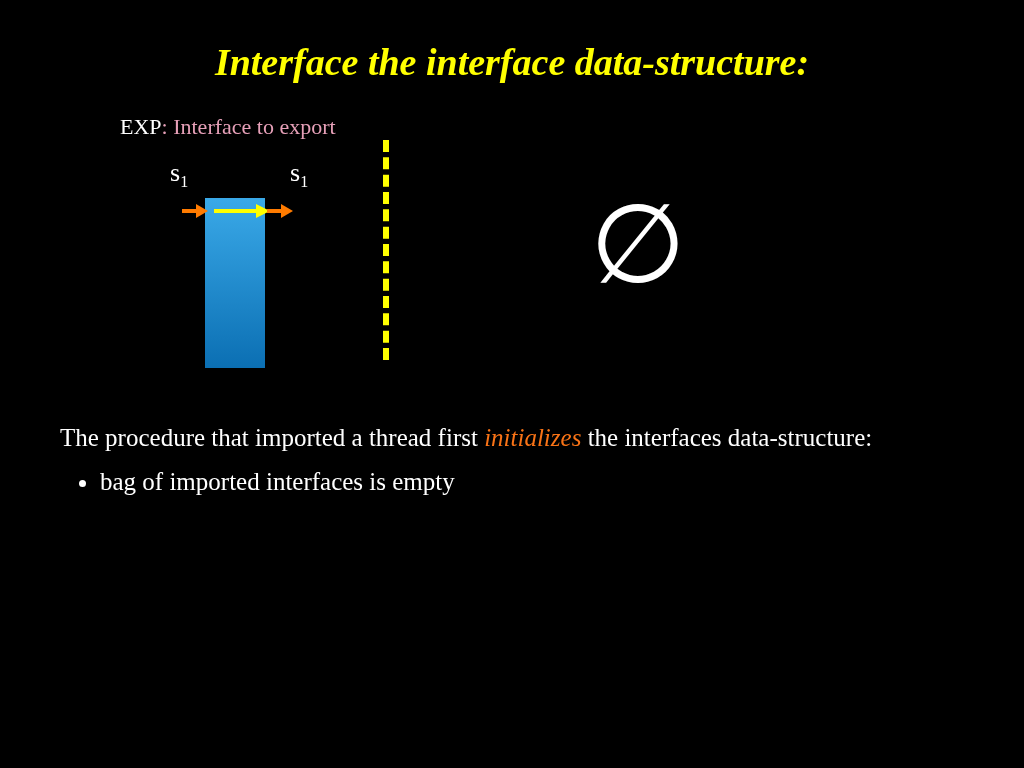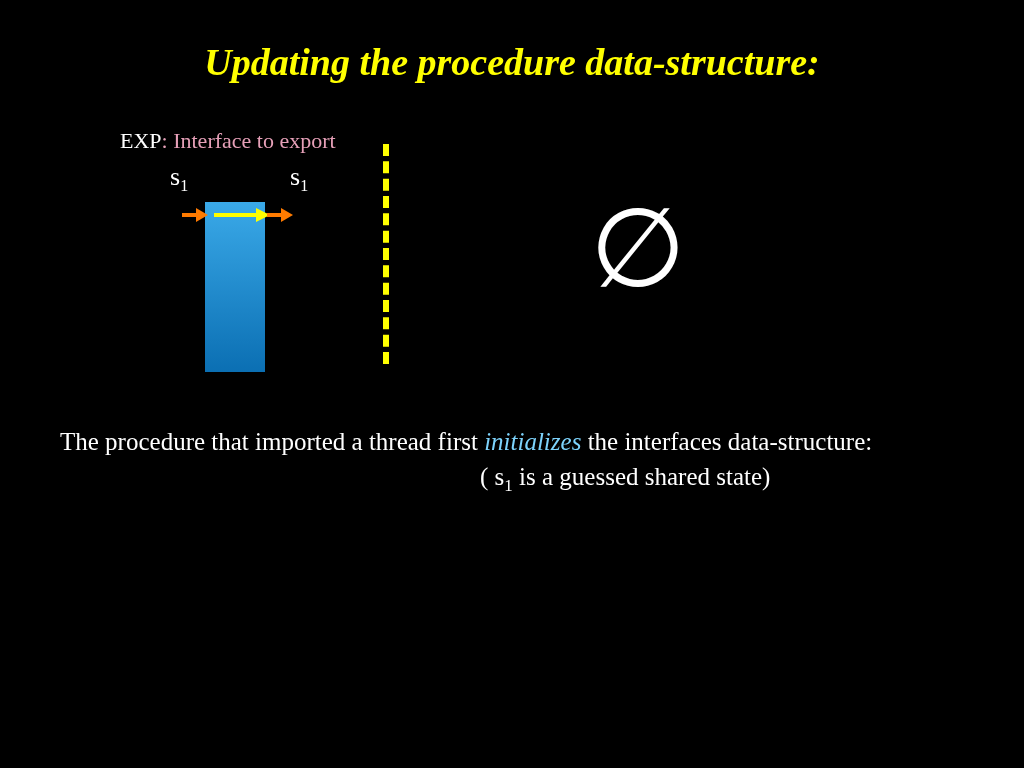--- a/index.html
+++ b/index.html
@@ -28,35 +28,36 @@
     margin: 0;
   }
   .subtitle {
     text-align: center;
     font-size: 30px;
     font-weight: bold;
     color: #fff;
     margin: 4px 0 0 0;
   }
   .labels-row {
-    margin-top: 44px;
+    margin-top: 30px;
     display: flex;
     font-size: 22px;
   }
   .exp-label {
     margin-left: 60px;
   }
   .bag-label {
     margin-left: 80px;
   }
   .label-white { color: #fff; }
   .label-pink { color: #e6a0b8; }
   .diagram-area {
     position: relative;
     height: 240px;
+    margin-top: 10px;
   }
   .s-labels {
     position: absolute;
     left: 110px;
     top: 8px;
     font-size: 26px;
     color: #fff;
     width: 200px;
   }
   .s1-left { position: absolute; left: 0; }
@@ -100,21 +101,21 @@
     color: #fff;
     font-family: Arial, sans-serif;
   }
   .body-text {
     margin-top: 30px;
     font-size: 25px;
     line-height: 1.4;
   }
   .body-text .ital-yellow {
     font-style: italic;
-    color: #7dd3fc;
+    color: #f97316;
   }
   ul.bullets {
     margin: 8px 0 0 0;
     padding-left: 40px;
     font-size: 25px;
     line-height: 1.5;
   }
   ul.bullets li {
     margin-bottom: 4px;
   }
@@ -123,21 +124,21 @@
     font-size: 25px;
     margin-top: 4px;
   }
   .subn { font-size: 17px; vertical-align: sub; }
 </style>
 </head>
 <body>
 
 <div class="slide">
 
-  <h1 class="title">Updating the procedure data-structure:</h1>
+  <h1 class="title">Interface the interface data-structure:</h1>
 
   <div class="labels-row">
     <div class="exp-label">
       <span class="label-white">EXP</span><span class="label-pink">: Interface to export</span>
     </div>
   </div>
 
   <div class="diagram-area">
     <div class="s-labels">
       <span class="s1-left"><span>s</span><span class="sub">1</span></span>
@@ -163,17 +164,19 @@
 
     <div class="divider"></div>
 
     <div class="emptyset">∅</div>
   </div>
 
   <div class="body-text">
     <span>The procedure that imported a thread first </span><span class="ital-yellow">initializes</span><span> the interfaces data-structure:</span>
   </div>
 
-  <div class="indent-right">
-    <span>(  s</span><span class="subn">1</span><span> is a  guessed shared state)</span>
-  </div>
+  <ul class="bullets">
+    <li>
+      <span>bag of </span><span class="ital">imported interfaces</span><span> is empty</span>
+    </li>
+  </ul>
 
 </div>
 
 </body></html>

